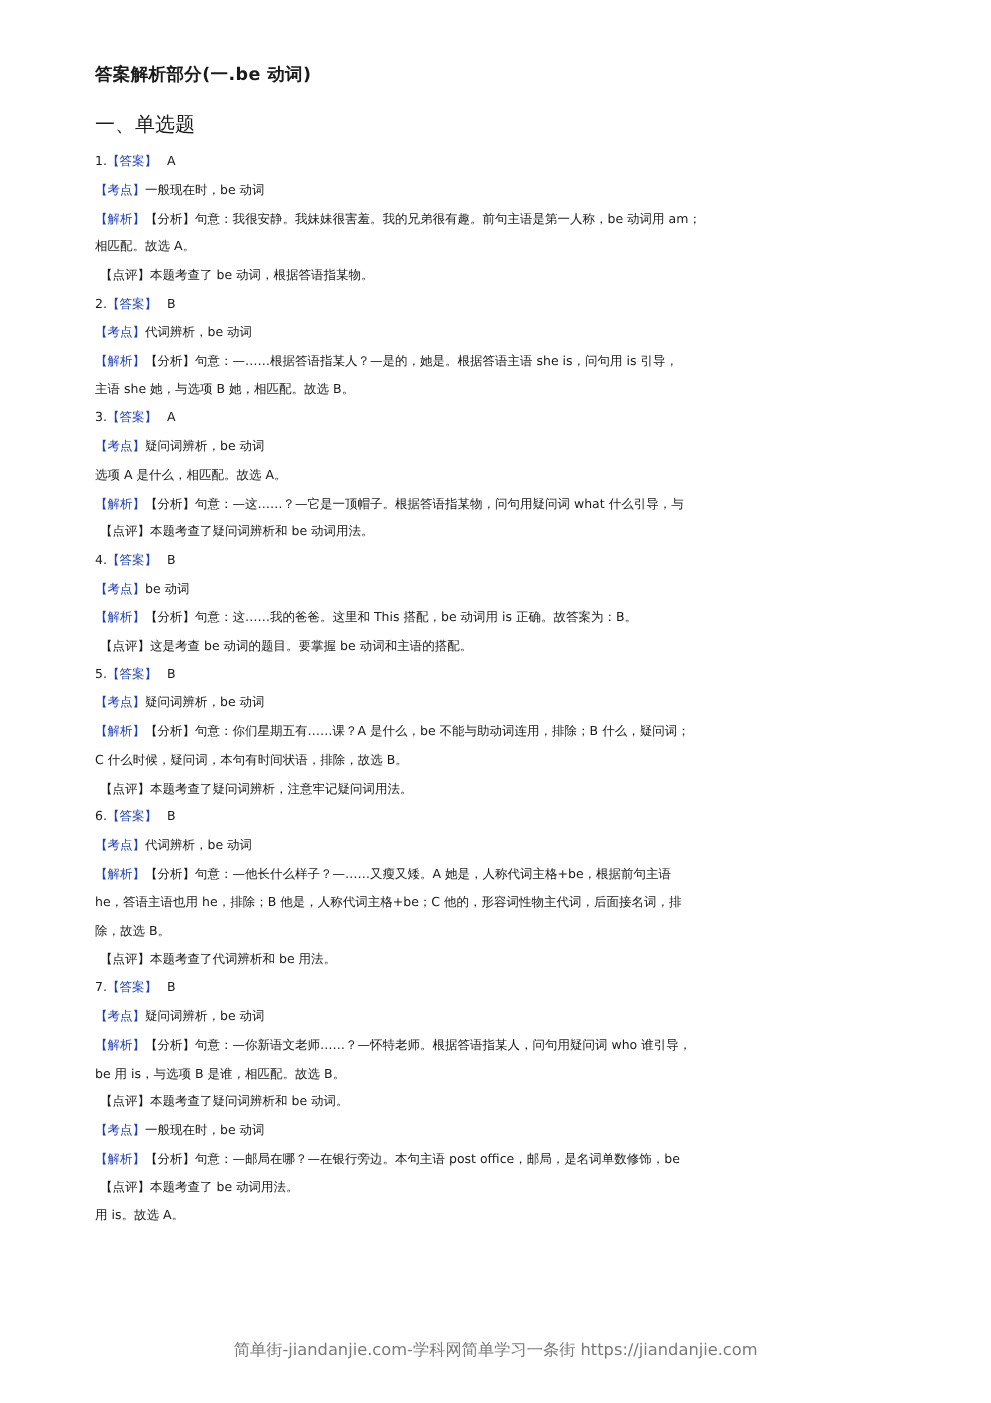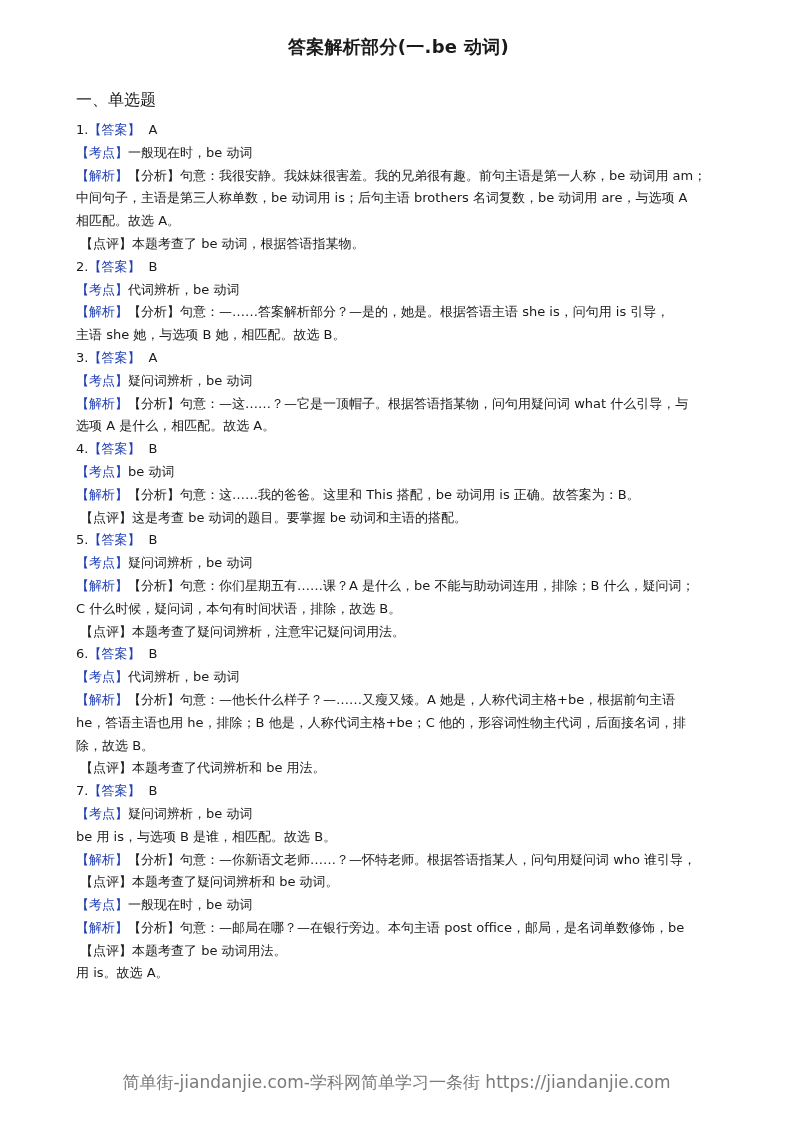--- a/index.html
+++ b/index.html
@@ -1,55 +1,55 @@
 <!DOCTYPE html>
 <html><head>
 <meta charset="utf-8">
 <style>
   html, body { margin: 0; padding: 0; background: #ffffff; }
   body { width: 793px; height: 1122px; position: relative; overflow: hidden;
          font-family: "DejaVu Sans", "Liberation Sans", sans-serif; color: #1a1a1a; }
   .page { position: absolute; left: 76px; top: 0; width: 645px; }
-  .title { position: absolute; left: 0; width: 645px; top: 35px; text-align: center;
-           font-size: 18px; font-weight: bold; letter-spacing: 0.3px; }
+  .title { position: absolute; left: 0; width: 645px; top: 51px; 
+           font-size: 14px; font-weight: bold; letter-spacing: 0.3px; }
   .section { position: absolute; left: 0; top: 90px; font-size: 16px; }
   .items { position: absolute; left: 0; top: 119px; width: 645px; }
-  .line { font-size: 13px; line-height: 22.8px; white-space: normal; word-break: break-all; }
+  .line { font-size: 10px; line-height: 22.8px; white-space: normal; word-break: break-all; }
   .tag { color: #1f3fb3; }
   .ans-val { margin-left: 8px; }
   .review { padding-left: 4px; }
   .footer { position: absolute; left: 0; width: 793px; top: 1071px; text-align: center;
-            font-size: 17px; color: #7a7a7a; font-family: "DejaVu Sans", sans-serif; }
+            font-size: 13px; color: #7a7a7a; font-family: "DejaVu Sans", sans-serif; }
 </style>
 </head>
 <body>
 
 <div class="page">
   <div class="title">答案解析部分(一.be 动词)</div>
   <div class="section">一、单选题</div>
   <div class="items" id="items">
       <div>
         <div class="line"><span>1.</span><span class="tag">【答案】</span><span class="ans-val">A</span></div>
         <div class="line"><span class="tag">【考点】</span><span>一般现在时，be 动词</span></div>
         <div class="line"><span class="tag">【解析】</span><span>【分析】</span><span>句意：我很安静。我妹妹很害羞。我的兄弟很有趣。前句主语是第一人称，be 动词用 am；</span></div>
-        <div class="line"><span>中间句子，主语是第三人称单数，be 动词用 is；后句主语 brothers 名词复数，be 动词用 are，与选项 A</span></div>
         <div class="line"><span>相匹配。故选 A。</span></div>
         <div class="line review"><span>【点评】</span><span>本题考查了 be 动词，根据答语指某物。</span></div>
       </div>
       <div>
         <div class="line"><span>2.</span><span class="tag">【答案】</span><span class="ans-val">B</span></div>
         <div class="line"><span class="tag">【考点】</span><span>代词辨析，be 动词</span></div>
-        <div class="line"><span class="tag">【解析】</span><span>【分析】</span><span>句意：—……答案解析部分？—是的，她是。根据答语主语 she is，问句用 is 引导，</span></div>
+        <div class="line"><span class="tag">【解析】</span><span>【分析】</span><span>句意：—……根据答语指某人？—是的，她是。根据答语主语 she is，问句用 is 引导，</span></div>
         <div class="line"><span>主语 she 她，与选项 B 她，相匹配。故选 B。</span></div>
       </div>
       <div>
         <div class="line"><span>3.</span><span class="tag">【答案】</span><span class="ans-val">A</span></div>
         <div class="line"><span class="tag">【考点】</span><span>疑问词辨析，be 动词</span></div>
+        <div class="line"><span>选项 A 是什么，相匹配。故选 A。</span></div>
         <div class="line"><span class="tag">【解析】</span><span>【分析】</span><span>句意：—这……？—它是一顶帽子。根据答语指某物，问句用疑问词 what 什么引导，与</span></div>
-        <div class="line"><span>选项 A 是什么，相匹配。故选 A。</span></div>
+        <div class="line review"><span>【点评】</span><span>本题考查了疑问词辨析和 be 动词用法。</span></div>
       </div>
       <div>
         <div class="line"><span>4.</span><span class="tag">【答案】</span><span class="ans-val">B</span></div>
         <div class="line"><span class="tag">【考点】</span><span>be 动词</span></div>
         <div class="line"><span class="tag">【解析】</span><span>【分析】</span><span>句意：这……我的爸爸。这里和 This 搭配，be 动词用 is 正确。故答案为：B。</span></div>
         <div class="line review"><span>【点评】</span><span>这是考查 be 动词的题目。要掌握 be 动词和主语的搭配。</span></div>
       </div>
       <div>
         <div class="line"><span>5.</span><span class="tag">【答案】</span><span class="ans-val">B</span></div>
         <div class="line"><span class="tag">【考点】</span><span>疑问词辨析，be 动词</span></div>
@@ -61,22 +61,22 @@
         <div class="line"><span>6.</span><span class="tag">【答案】</span><span class="ans-val">B</span></div>
         <div class="line"><span class="tag">【考点】</span><span>代词辨析，be 动词</span></div>
         <div class="line"><span class="tag">【解析】</span><span>【分析】</span><span>句意：—他长什么样子？—……又瘦又矮。A 她是，人称代词主格+be，根据前句主语</span></div>
         <div class="line"><span>he，答语主语也用 he，排除；B 他是，人称代词主格+be；C 他的，形容词性物主代词，后面接名词，排</span></div>
         <div class="line"><span>除，故选 B。</span></div>
         <div class="line review"><span>【点评】</span><span>本题考查了代词辨析和 be 用法。</span></div>
       </div>
       <div>
         <div class="line"><span>7.</span><span class="tag">【答案】</span><span class="ans-val">B</span></div>
         <div class="line"><span class="tag">【考点】</span><span>疑问词辨析，be 动词</span></div>
+        <div class="line"><span class="tag">【解析】</span><span>【分析】</span><span>句意：—你新语文老师……？—怀特老师。根据答语指某人，问句用疑问词 who 谁引导，</span></div>
         <div class="line"><span>be 用 is，与选项 B 是谁，相匹配。故选 B。</span></div>
-        <div class="line"><span class="tag">【解析】</span><span>【分析】</span><span>句意：—你新语文老师……？—怀特老师。根据答语指某人，问句用疑问词 who 谁引导，</span></div>
         <div class="line review"><span>【点评】</span><span>本题考查了疑问词辨析和 be 动词。</span></div>
       </div>
       <div>
         <div class="line"><span class="tag">【考点】</span><span>一般现在时，be 动词</span></div>
         <div class="line"><span class="tag">【解析】</span><span>【分析】</span><span>句意：—邮局在哪？—在银行旁边。本句主语 post office，邮局，是名词单数修饰，be</span></div>
         <div class="line review"><span>【点评】</span><span>本题考查了 be 动词用法。</span></div>
         <div class="line"><span>用 is。故选 A。</span></div>
       </div>
     </div>
 </div>

